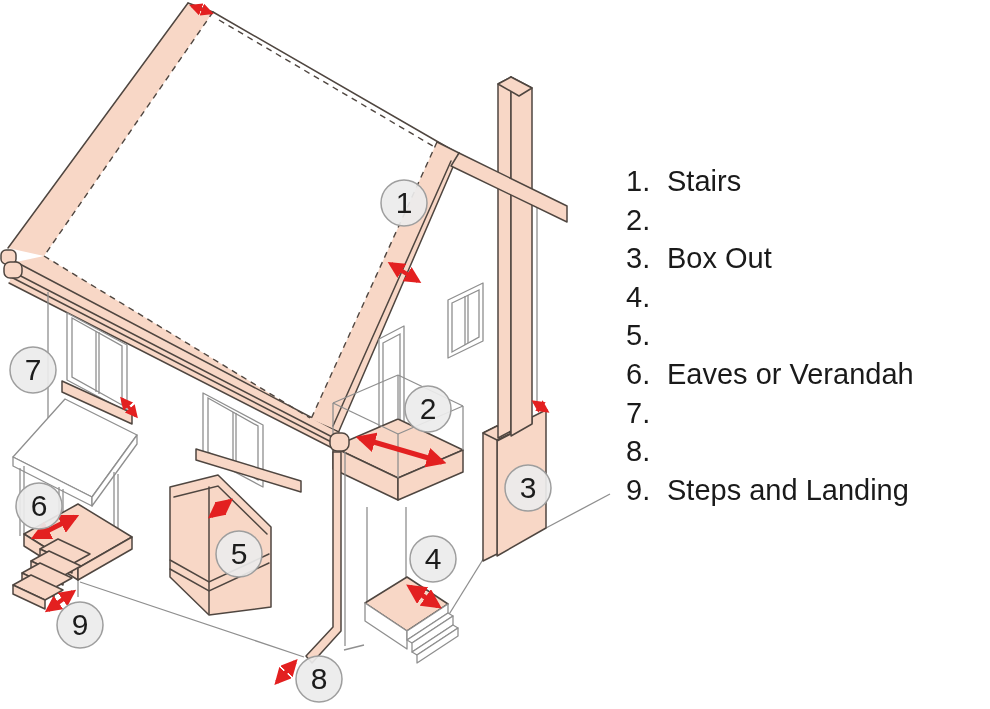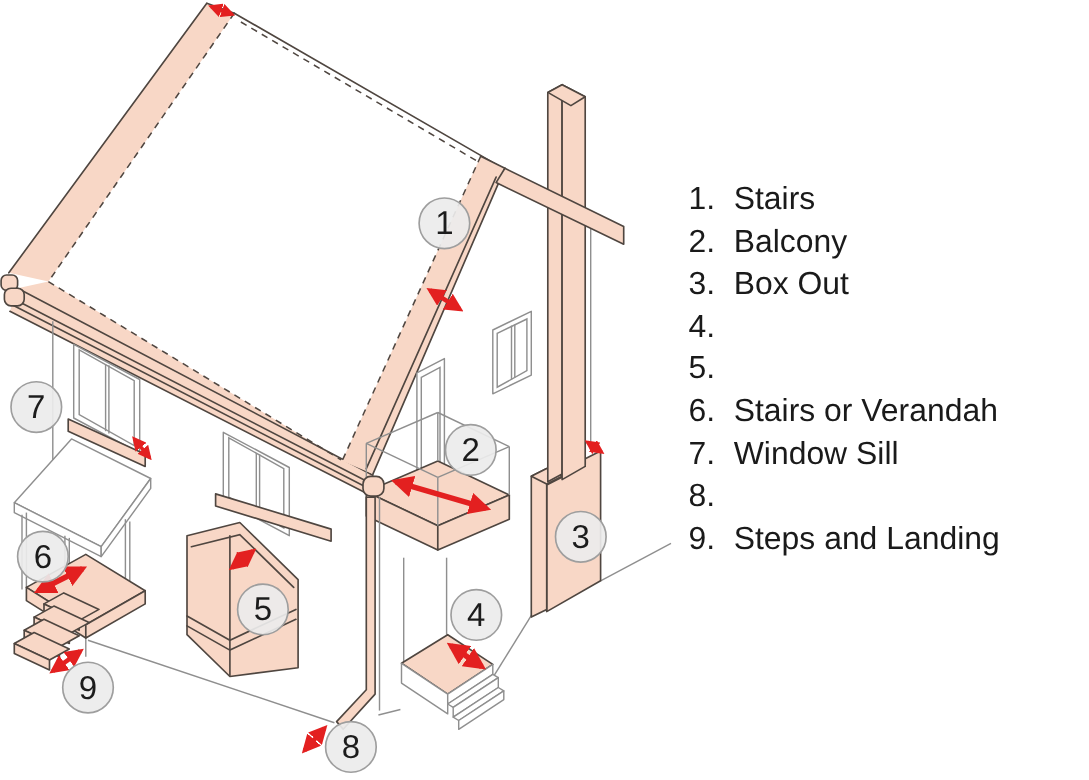--- a/index.html
+++ b/index.html
@@ -239,39 +239,37 @@
   </g>
 </svg>
 
   <div class="legend">
     <div class="lrow">
         <span class="lnum">1.</span>
         <span>Stairs</span>
       </div>
     <div class="lrow">
         <span class="lnum">2.</span>
-        <span>Balcony</span>
       </div>
     <div class="lrow">
         <span class="lnum">3.</span>
         <span>Box Out</span>
       </div>
     <div class="lrow">
         <span class="lnum">4.</span>
       </div>
     <div class="lrow">
         <span class="lnum">5.</span>
       </div>
     <div class="lrow">
         <span class="lnum">6.</span>
-        <span>Stairs or Verandah</span>
+        <span>Eaves or Verandah</span>
       </div>
     <div class="lrow">
         <span class="lnum">7.</span>
-        <span>Window Sill</span>
       </div>
     <div class="lrow">
         <span class="lnum">8.</span>
       </div>
     <div class="lrow">
         <span class="lnum">9.</span>
         <span>Steps and Landing</span>
       </div>
   </div>
 

